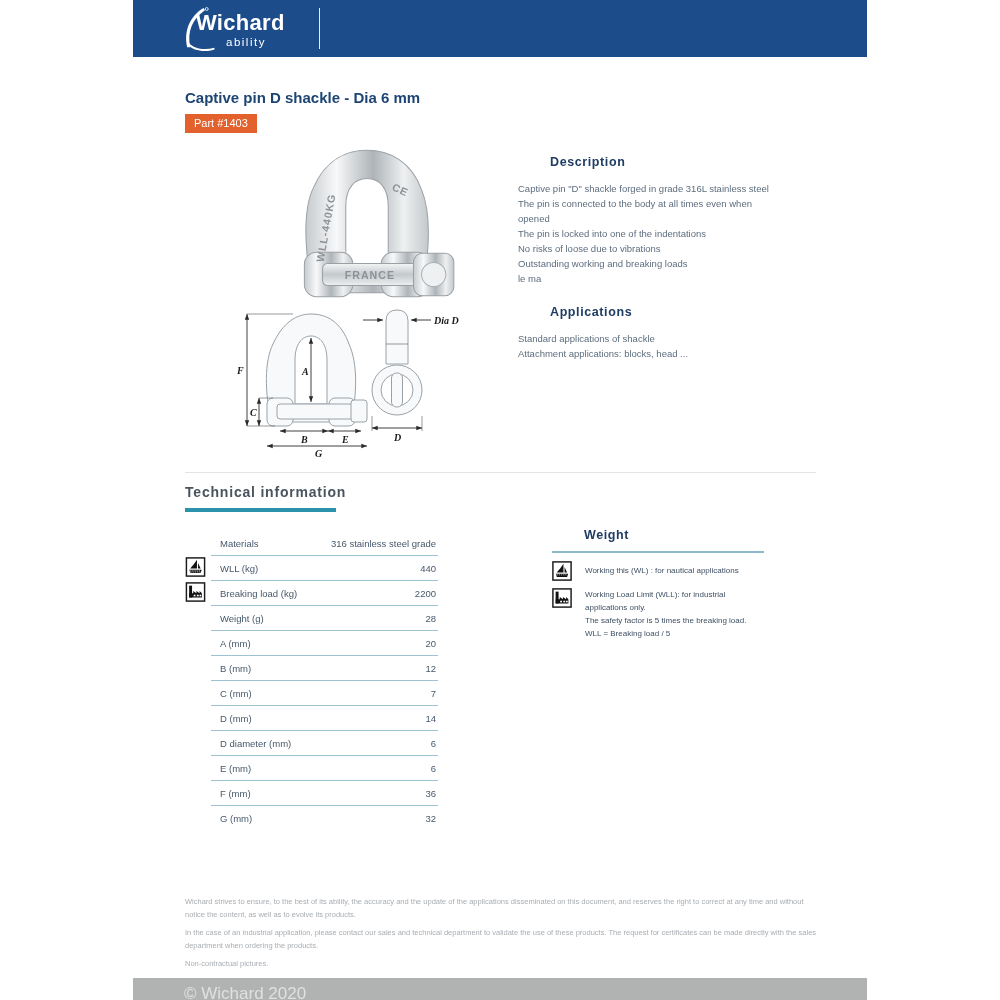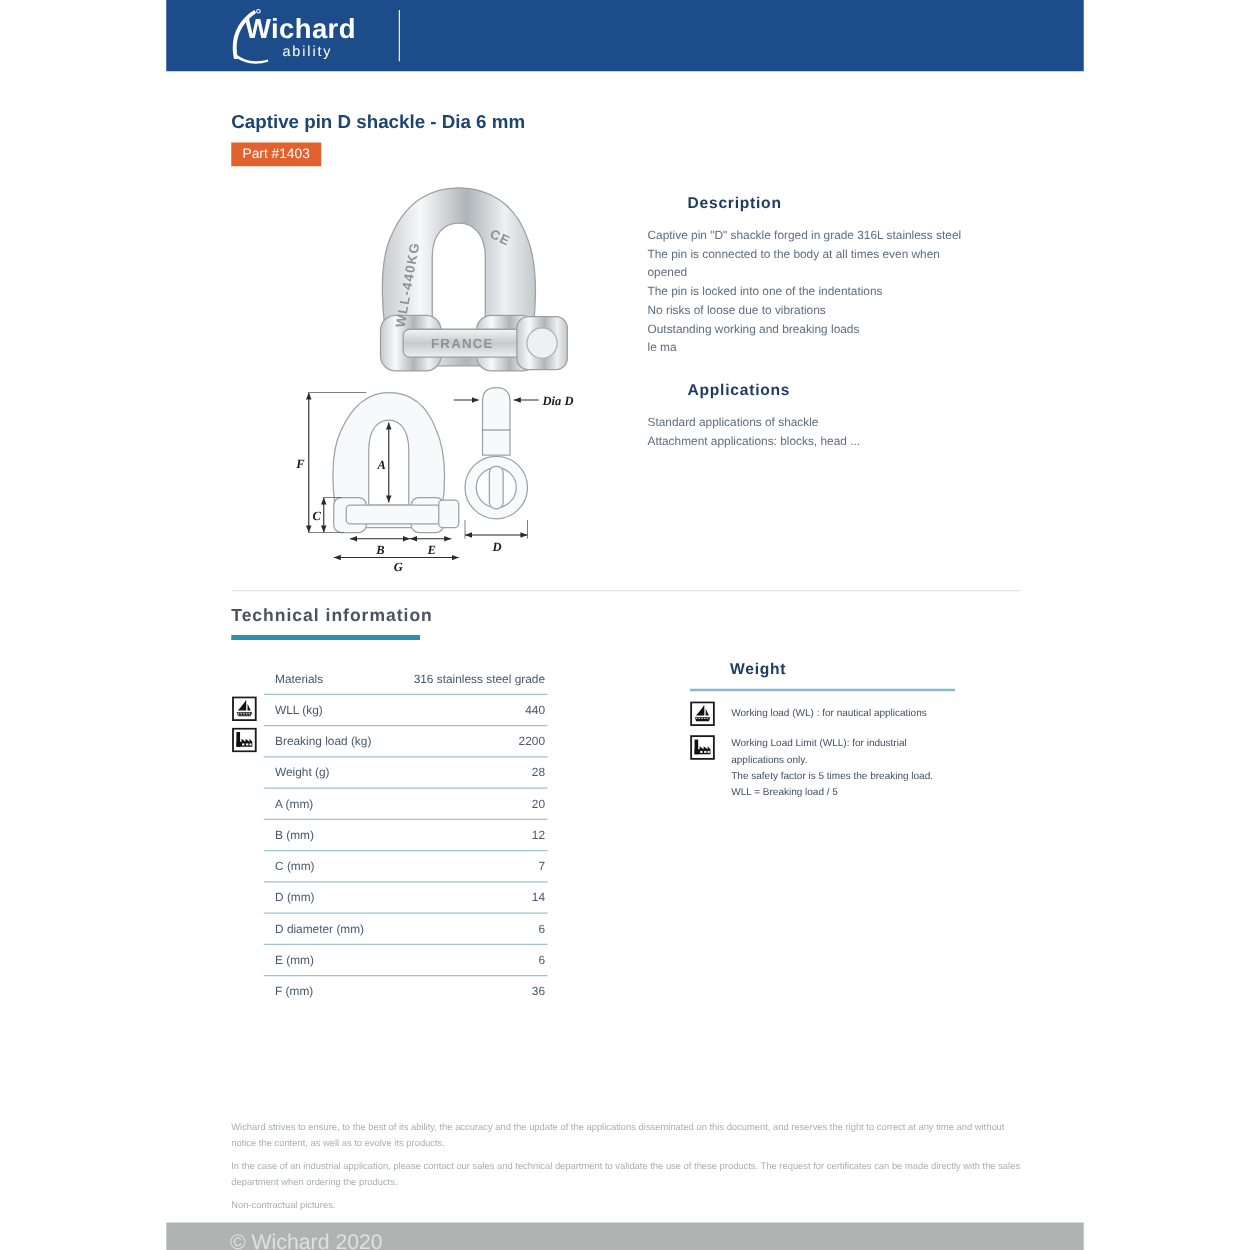--- a/index.html
+++ b/index.html
@@ -221,20 +221,24 @@
       <span class="tval">6</span>
     </div>
     <div class="trow">
       <span>E (mm)</span>
       <span class="tval">6</span>
     </div>
     <div class="trow">
       <span>F (mm)</span>
       <span class="tval">36</span>
     </div>
+    <div class="trow">
+      <span>G (mm)</span>
+      <span class="tval">32</span>
+    </div>
   </div>
 
   <svg class="row-icon row-icon-a" viewBox="0 0 22 22">
     <rect x="1" y="1" width="20" height="20" fill="#fff" stroke="#1a1a1a" stroke-width="1.6"></rect>
     <path d="M12.6,3 C10.5,6.5 7.5,10 5.2,12.6 L12.6,12.6 Z" fill="#111"></path>
     <path d="M13.8,6.5 L13.8,12.6 L16.6,12.6 Z" fill="#111"></path>
     <path d="M4.2,14 L17.8,14 L16.6,17.6 L5.4,17.6 Z" fill="#111"></path>
     <line x1="5" y1="15.2" x2="17" y2="15.2" stroke="#fff" stroke-width=".7" stroke-dasharray="1.4 1"></line>
     <line x1="5.4" y1="16.5" x2="16.6" y2="16.5" stroke="#fff" stroke-width=".7" stroke-dasharray="1.4 1"></line>
   </svg>
@@ -252,21 +256,21 @@
 
   <div class="cap-item cap-item-1">
     <svg class="cap-icon" viewBox="0 0 22 22">
       <rect x="1" y="1" width="20" height="20" fill="#fff" stroke="#1a1a1a" stroke-width="1.6"></rect>
       <path d="M12.6,3 C10.5,6.5 7.5,10 5.2,12.6 L12.6,12.6 Z" fill="#111"></path>
       <path d="M13.8,6.5 L13.8,12.6 L16.6,12.6 Z" fill="#111"></path>
       <path d="M4.2,14 L17.8,14 L16.6,17.6 L5.4,17.6 Z" fill="#111"></path>
       <line x1="5" y1="15.2" x2="17" y2="15.2" stroke="#fff" stroke-width=".7" stroke-dasharray="1.4 1"></line>
     </svg>
     <div class="cap-text">
-      <div>Working load (WL) : for nautical applications</div>
+      <div>Working this (WL) : for nautical applications</div>
     </div>
   </div>
 
   <div class="cap-item cap-item-2">
     <svg class="cap-icon" viewBox="0 0 22 22">
       <rect x="1" y="1" width="20" height="20" fill="#fff" stroke="#1a1a1a" stroke-width="1.6"></rect>
       <rect x="4" y="4" width="3.2" height="13" fill="#111"></rect>
       <path d="M4,17 L4,12.5 L8.5,12.5 L8.5,10 L12,12.5 L12,10 L15.5,12.5 L15.5,10 L18,12.5 L18,17 Z" fill="#111"></path>
       <rect x="9" y="14" width="2" height="1.8" fill="#fff"></rect>
       <rect x="12.5" y="14" width="2" height="1.8" fill="#fff"></rect>

